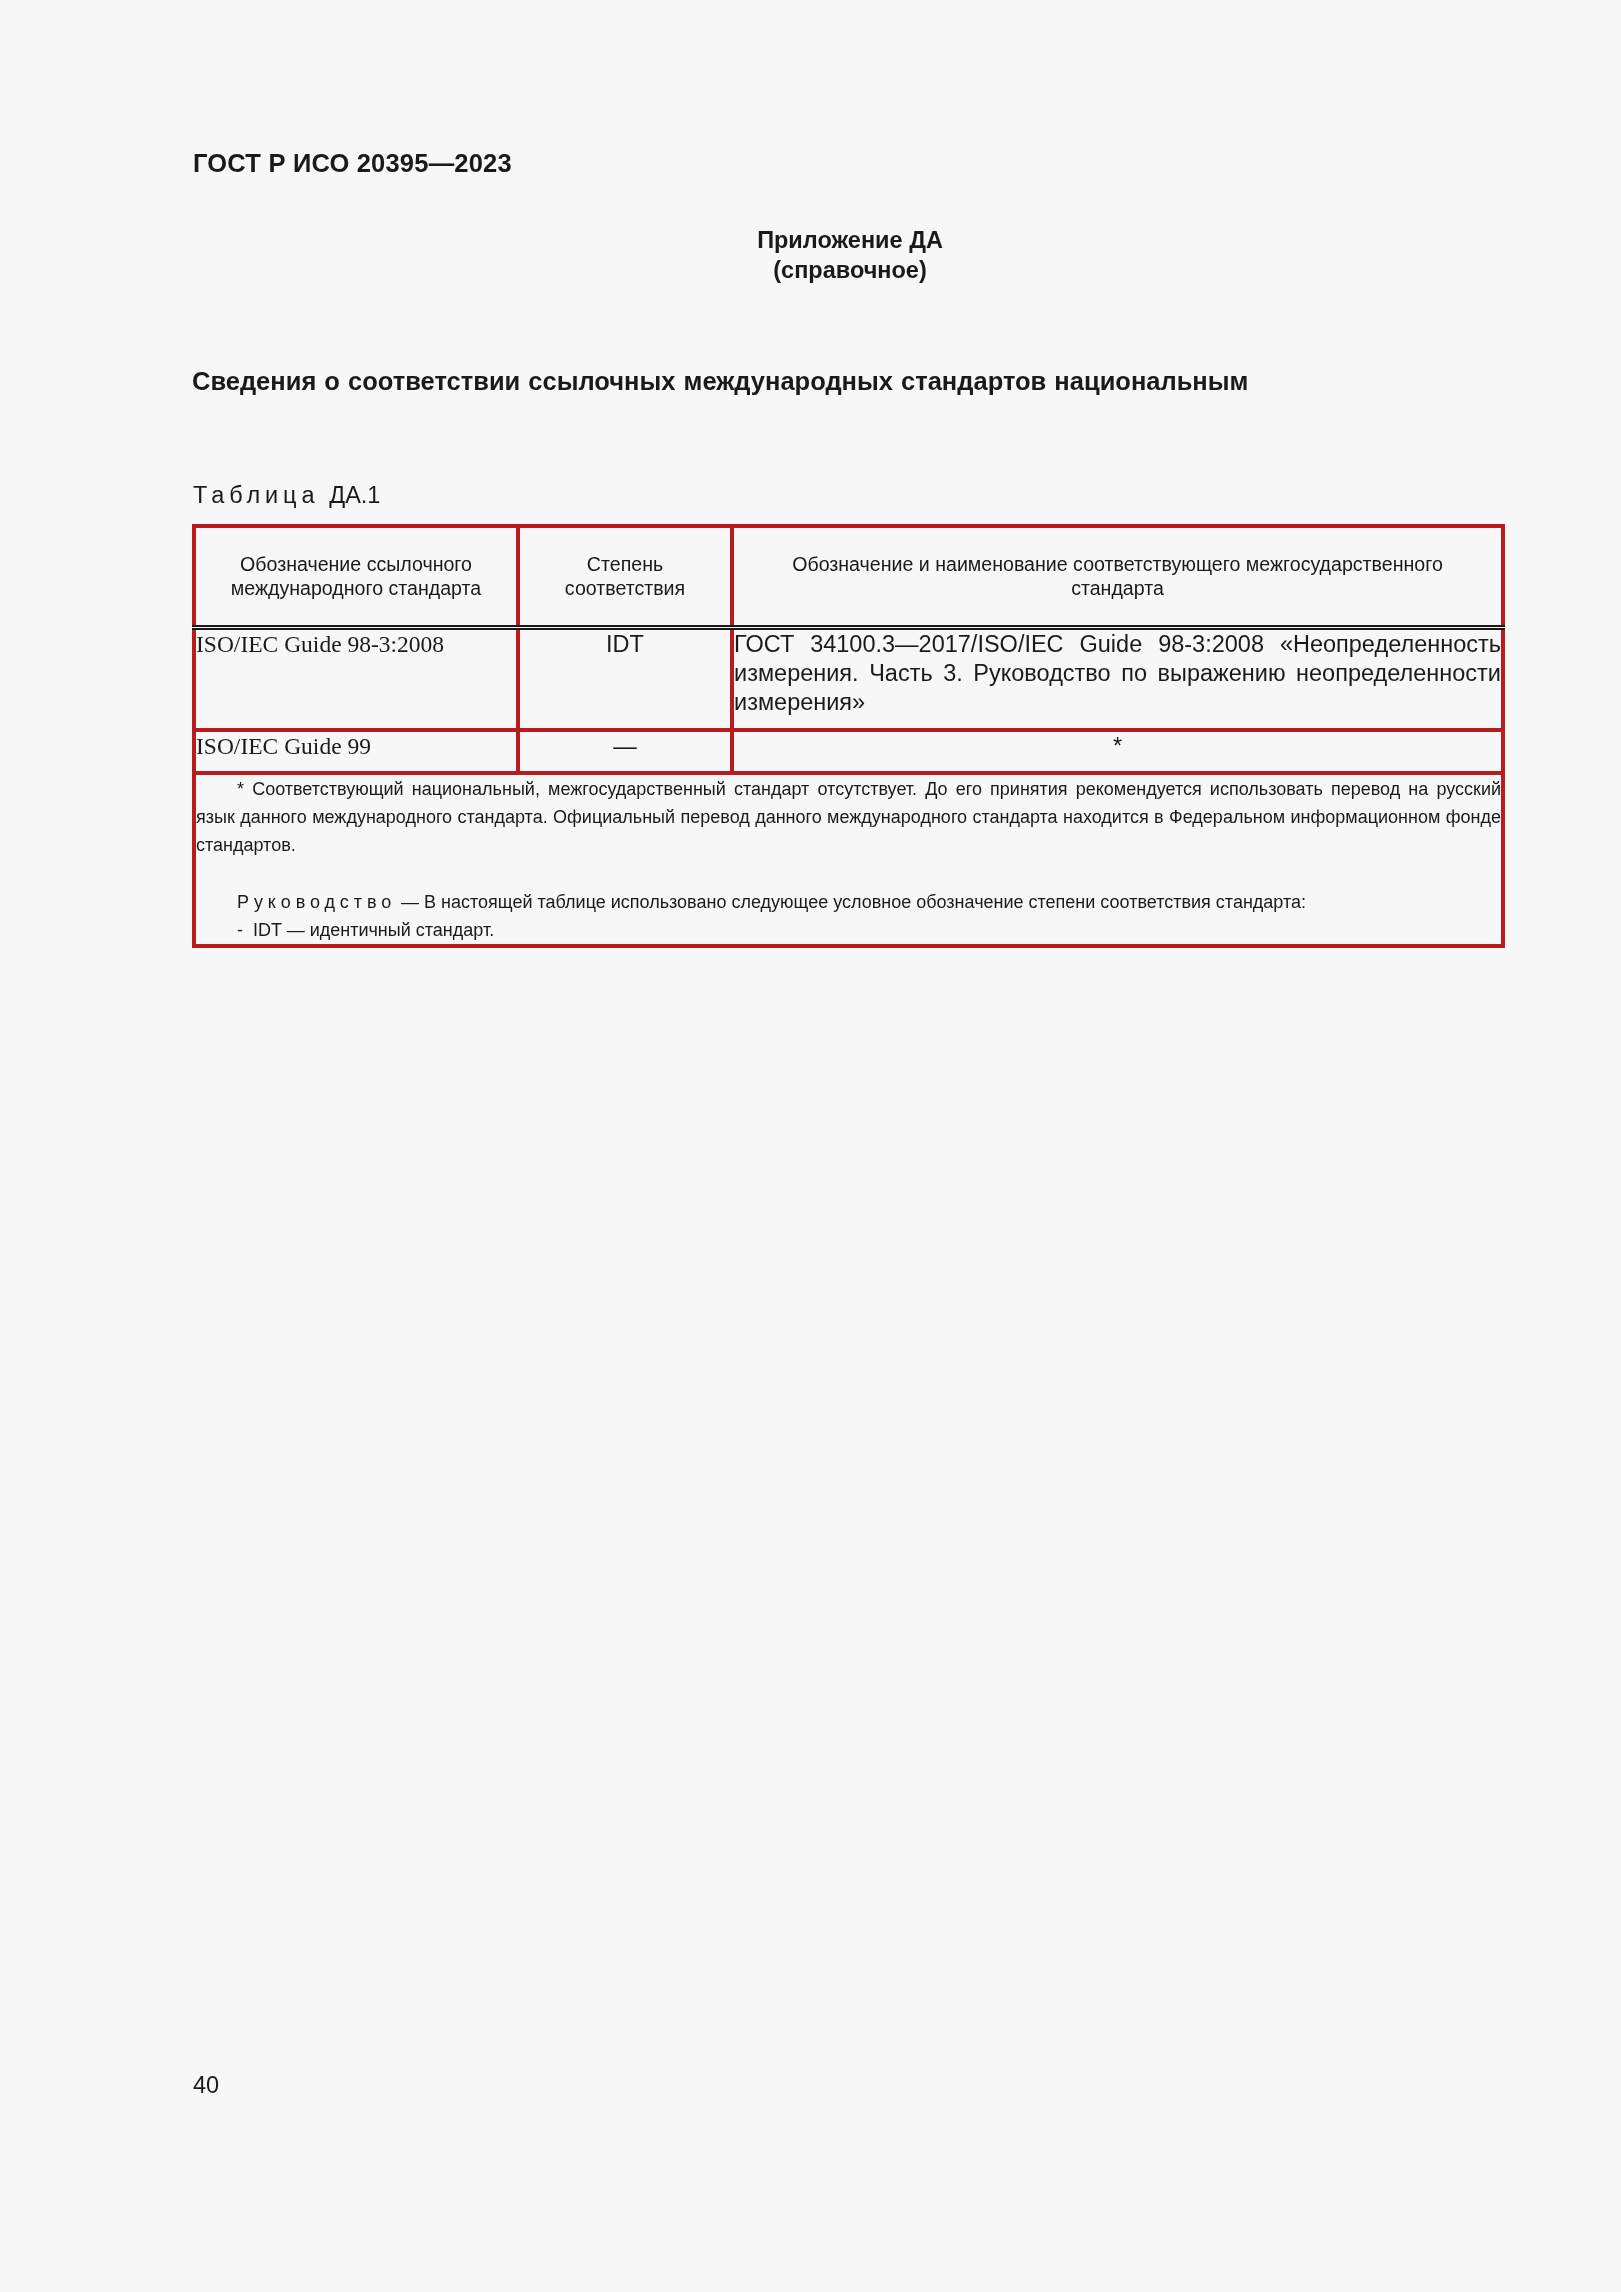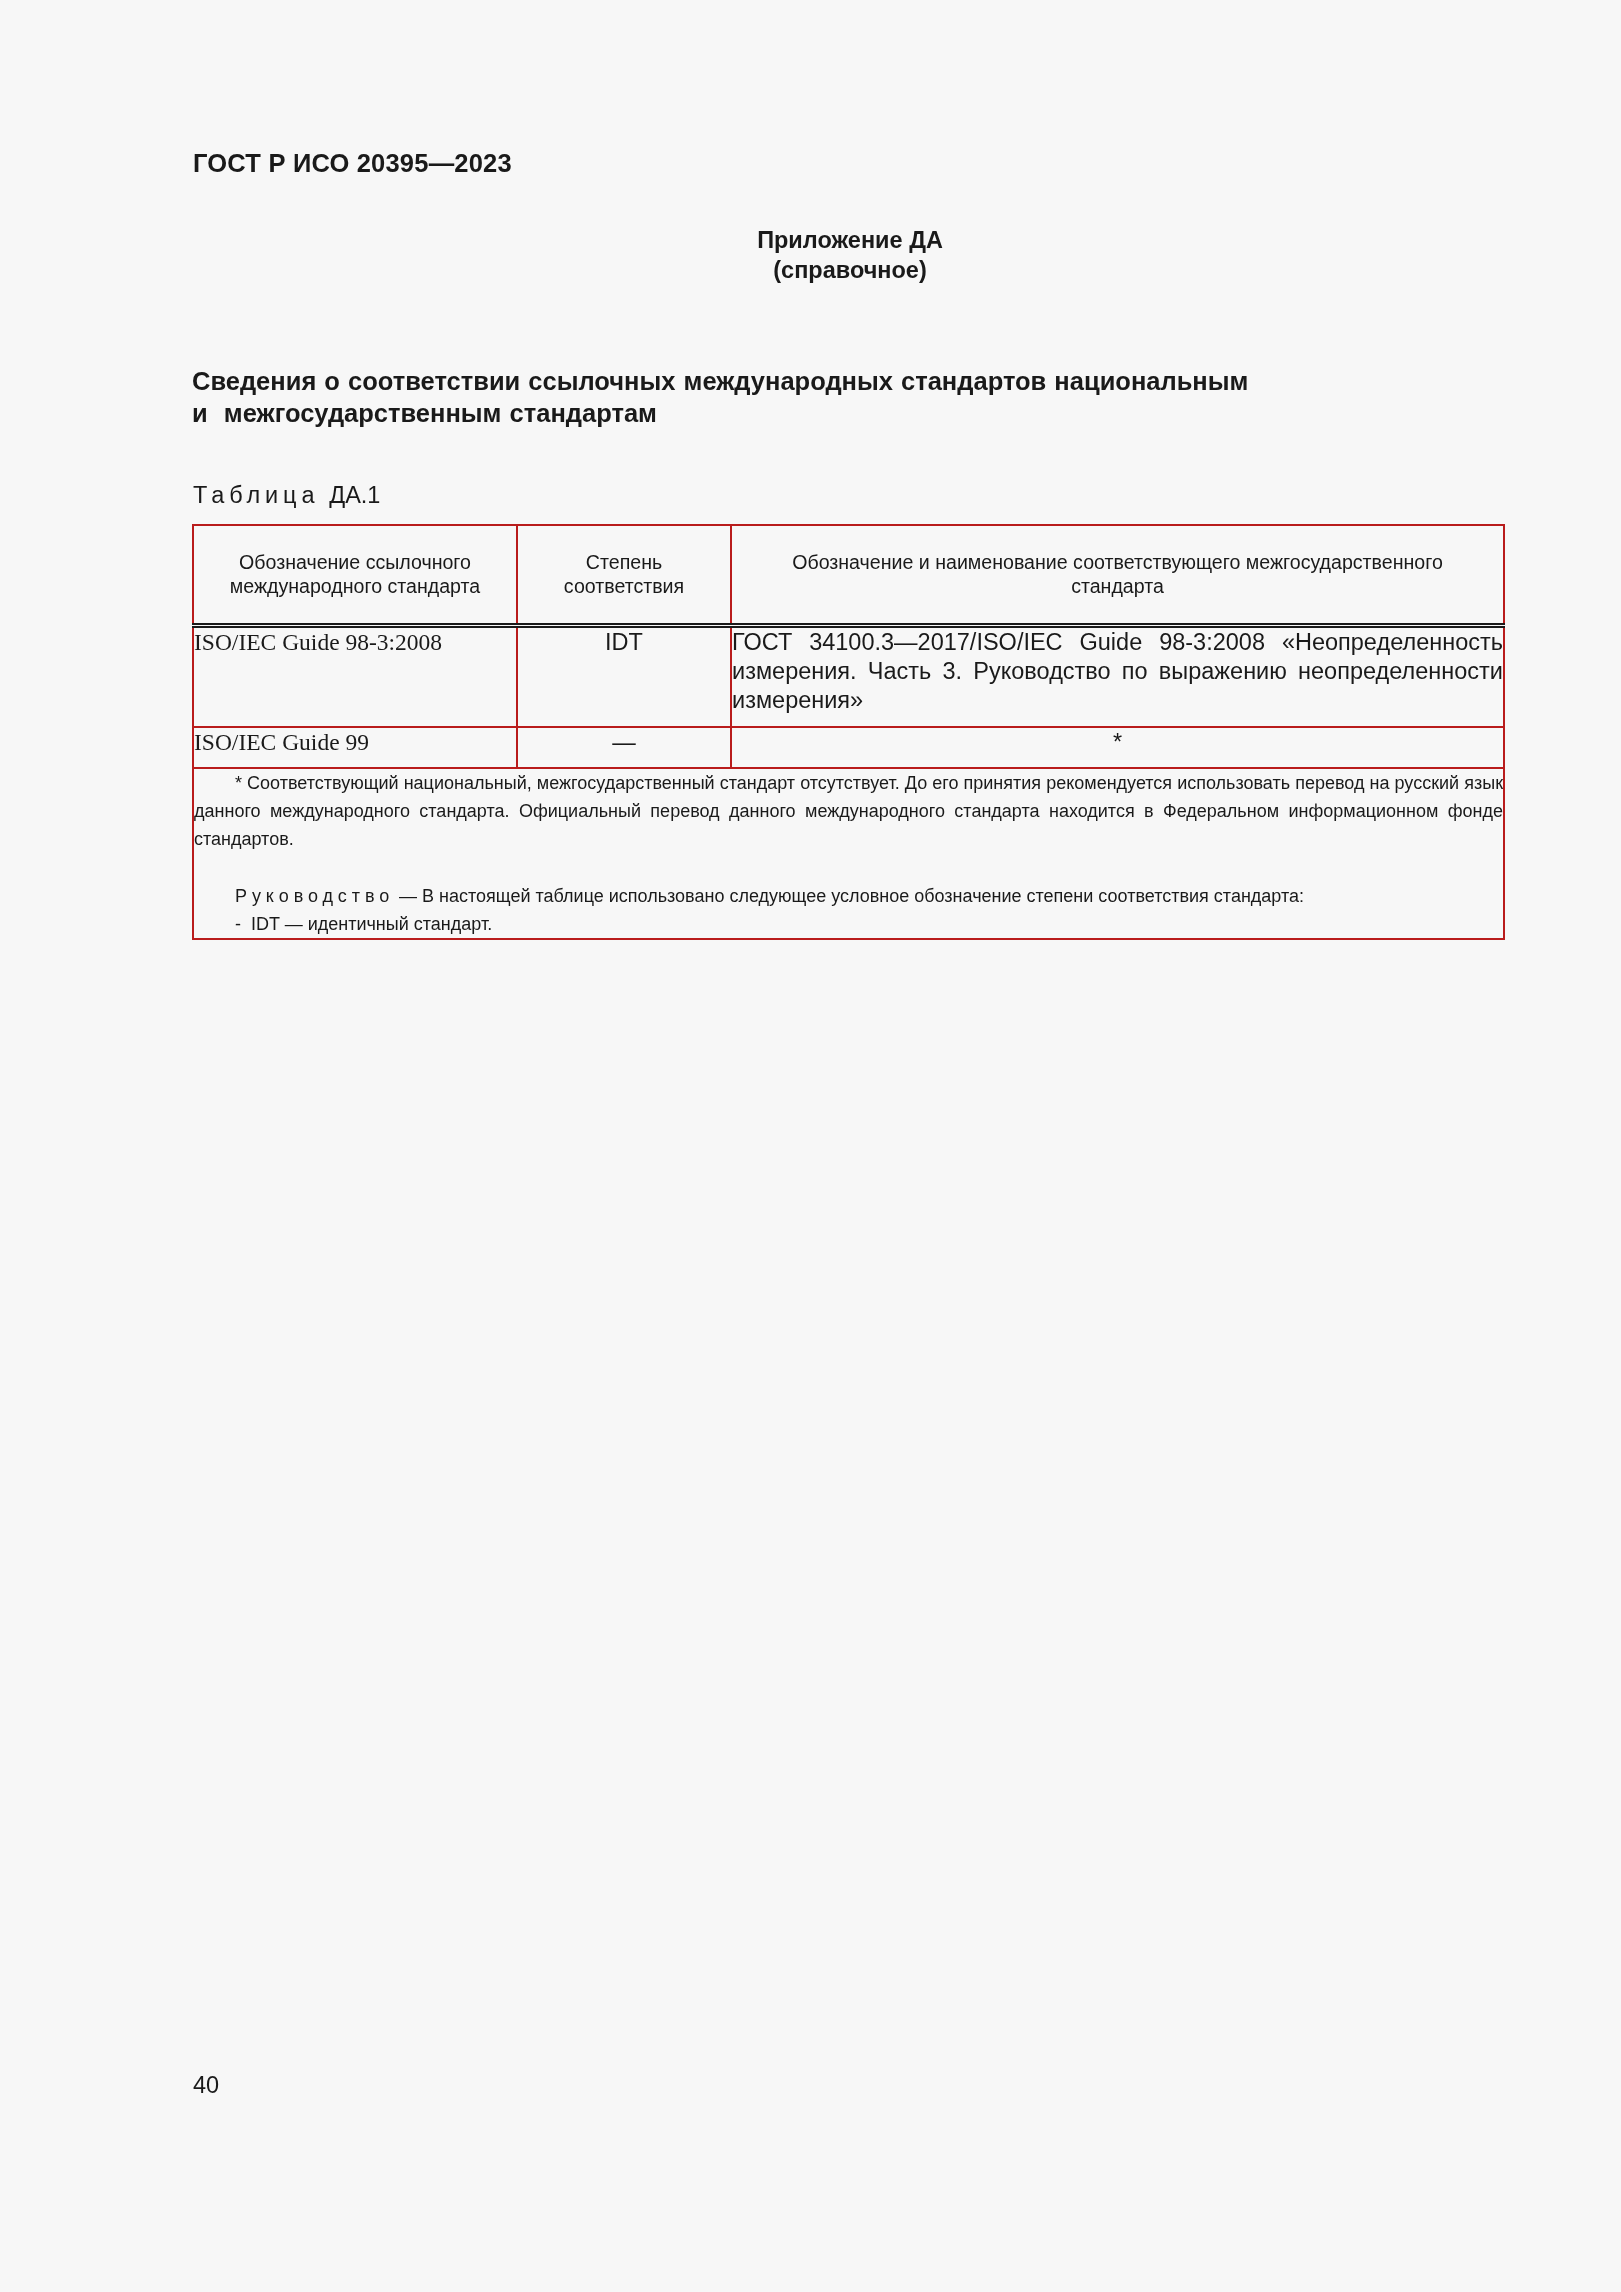--- a/index.html
+++ b/index.html
@@ -31,21 +31,21 @@
   .table-caption .spaced { letter-spacing: 4.9px; margin-right: 9.8px; }
 
   table.da {
     position: absolute; left: 192px; top: 524px;
     width: 1313px;
     border-collapse: collapse;
     border: 2.9px solid #1a1a1a;
     font-size: 23.5px;
   }
   table.da td, table.da th {
-    border: 2px solid #b91c1c;
+    border: 4px solid #b91c1c;
     vertical-align: top;
     padding: 0;
   }
   table.da th {
     font-weight: normal; font-size: 19.6px; line-height: 23.5px;
     text-align: center; vertical-align: middle;
     height: 97px;
     border-bottom: 5.9px double #1a1a1a;
   }
   .col1 { width: 324px; }
@@ -75,21 +75,20 @@
 
 <div class="doc-code">ГОСТ Р ИСО 20395—2023</div>
 
 <div class="appendix">
   <div>Приложение ДА</div>
   <div>(справочное)</div>
 </div>
 
 <div class="section-title">
   <div>Сведения о соответствии ссылочных международных стандартов национальным</div>
-  <div style="white-space:pre">и  межгосударственным стандартам</div>
 </div>
 
 <div class="table-caption">
   <span class="spaced">Таблица</span><span>ДА.1</span>
 </div>
 
 <table class="da">
   <colgroup>
     <col class="col1">
       <col class="col2">

